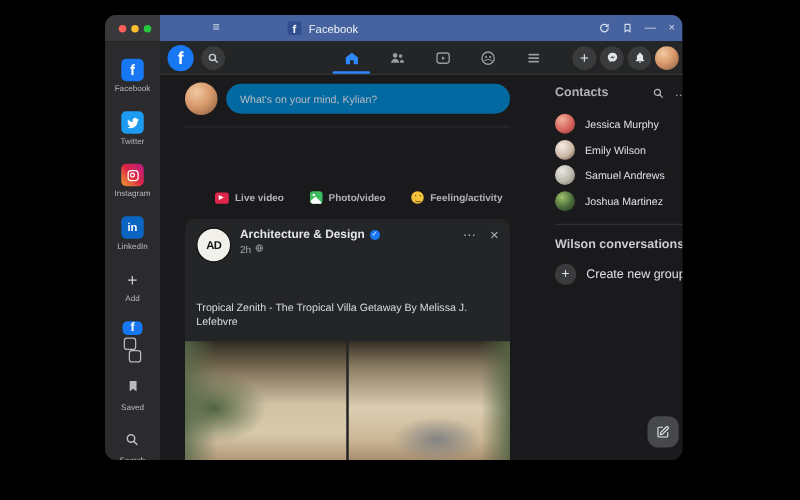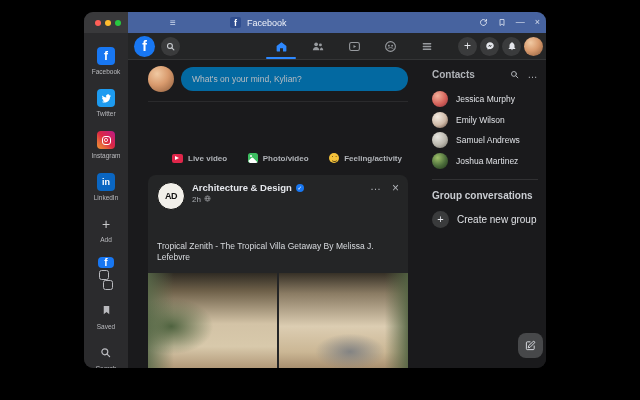--- a/index.html
+++ b/index.html
@@ -131,21 +131,21 @@
   .t4 { background:
     radial-gradient(46px 34px at 62% 55%, rgba(104,126,76,.9) 0%, rgba(104,126,76,0) 70%),
     linear-gradient(180deg,#cfd3cd 0%,#e4e0d2 18%,#cfc2a8 45%,#b7a184 70%,#8d7356 100%); }
   .t5 { background:
     radial-gradient(40px 30px at 35% 55%, rgba(96,118,78,.9) 0%, rgba(96,118,78,0) 70%),
     linear-gradient(180deg,#2c2e30 0%,#5a5e60 20%,#968f80 45%,#6e6a5e 72%,#4a473e 100%); }
   .tile-overlay { position:absolute; inset:0; background:rgba(8,9,11,.45); display:flex; align-items:center;
     justify-content:center; color:#fff; font-size:15px; font-weight:normal; }
 
   
-  .contacts { position:absolute; left:296px; top:0; width:122px; height:100%; padding:9px 8px 0; }
+  .contacts { position:absolute; left:308px; top:0; width:122px; height:100%; padding:9px 8px 0; }
   .contacts-header { display:flex; align-items:center; gap:9px; }
   .contacts-title { flex:1; font-size:10px; font-weight:bold; color:#b0b3b8; }
   .contacts-header .hdr-ic { color:#b0b3b8; cursor:pointer; display:flex; align-items:center; }
   .contacts-more { font-size:10px; line-height:.4; letter-spacing:.5px; }
   .contact-list { margin-top:9px; }
   .contact-row { display:flex; align-items:center; gap:8px; height:20.5px; cursor:pointer; }
   .c-avatar { width:16px; height:16px; border-radius:50%; flex:0 0 auto; }
   .ca1 { background:radial-gradient(circle at 35% 30%, #f2b09a 0%, #d4625a 55%, #8e2f3a 100%); }
   .ca2 { background:radial-gradient(circle at 35% 30%, #f5ece2 0%, #cdb8a6 55%, #5c4436 100%); }
   .ca3 { background:radial-gradient(circle at 35% 30%, #e8e6e0 0%, #b9b6ac 55%, #6f6d64 100%); }
@@ -402,21 +402,21 @@
               <div class="contact-row">
                 <span class="c-avatar ca3"></span>
                 <span class="contact-name">Samuel Andrews</span>
               </div>
               <div class="contact-row">
                 <span class="c-avatar ca4"></span>
                 <span class="contact-name">Joshua Martinez</span>
               </div>
             </div>
             <div class="contacts-divider"></div>
-            <div class="groups-title">Group conversations</div>
+            <div class="groups-title">Wilson conversations</div>
             <div class="create-group">
               <span class="create-circle">+</span>
               <span class="create-label">Create new group</span>
             </div>
           </div>
 
           <button class="fab">
             <svg width="11" height="11" viewBox="0 0 24 24" fill="none" stroke="#e4e6eb" stroke-width="2" stroke-linecap="round" stroke-linejoin="round">
               <path d="M20 13v6a2 2 0 0 1-2 2H5a2 2 0 0 1-2-2V6a2 2 0 0 1 2-2h6"></path>
               <path d="M17.5 3.5a2.1 2.1 0 0 1 3 3L11 16l-4 1 1-4z"></path>

